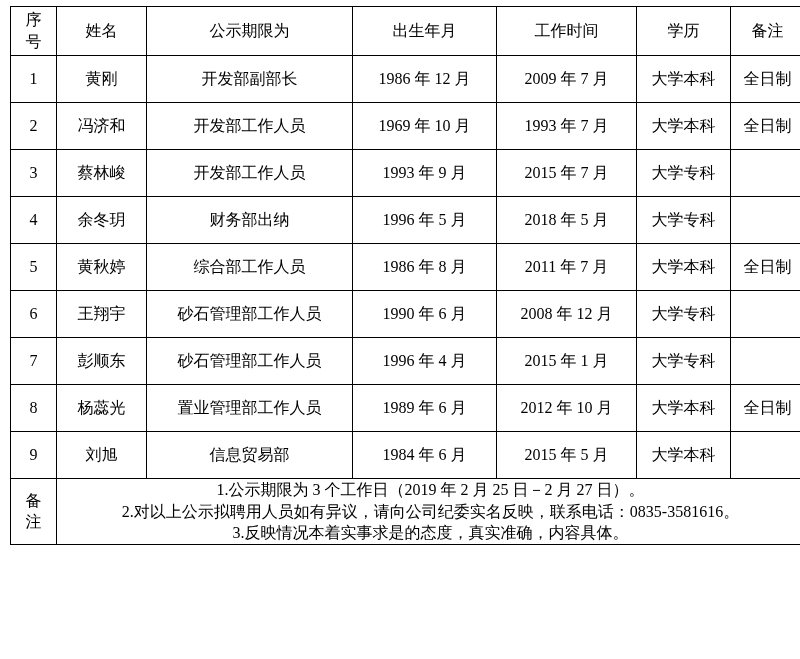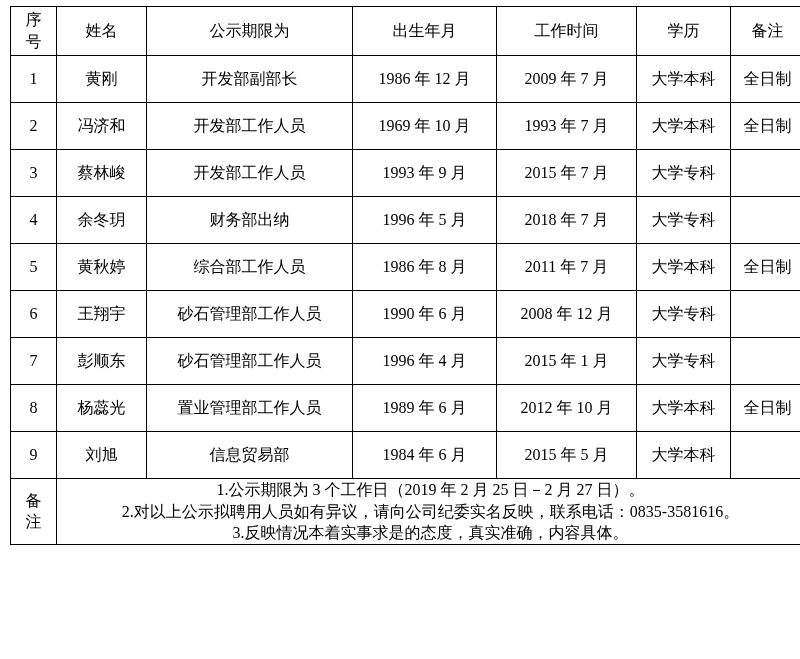--- a/index.html
+++ b/index.html
@@ -129,21 +129,21 @@
         <td>1993 年 9 月</td>
         <td>2015 年 7 月</td>
         <td>大学专科</td>
         <td></td>
       </tr>
       <tr>
         <td>4</td>
         <td>余冬玥</td>
         <td>财务部出纳</td>
         <td>1996 年 5 月</td>
-        <td>2018 年 7 月</td>
+        <td>2018 年 5 月</td>
         <td>大学专科</td>
         <td></td>
       </tr>
       <tr>
         <td>5</td>
         <td>黄秋婷</td>
         <td>综合部工作人员</td>
         <td>1986 年 8 月</td>
         <td>2011 年 7 月</td>
         <td>大学本科</td>

